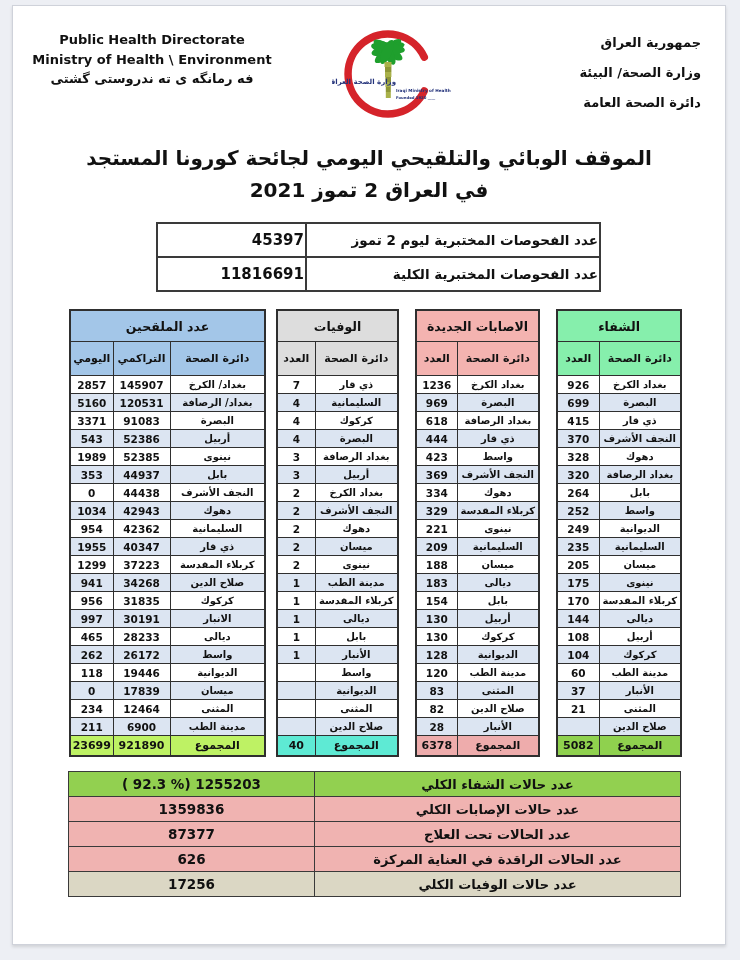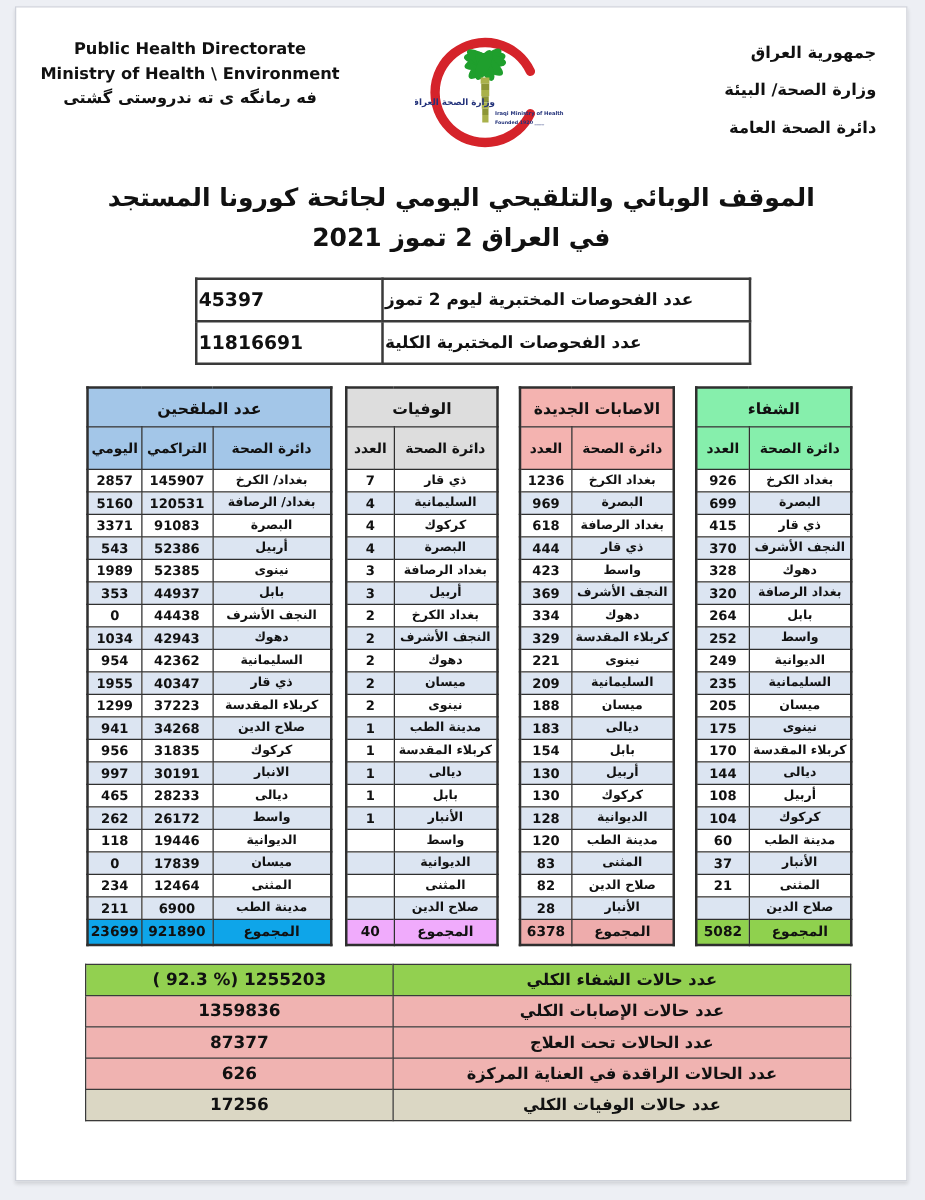--- a/index.html
+++ b/index.html
@@ -22,21 +22,21 @@
   .hdr-en .kurdish{direction:rtl;font-size:13px;}
   .hdr-ar{width:165px;direction:rtl;text-align:right;font-weight:bold;font-size:13px;line-height:2.3;padding-top:6px;}
   .logo-wrap{width:175px;display:flex;justify-content:center;}
 
   
   .main-title{direction:rtl;text-align:center;font-weight:bold;font-size:20px;line-height:1.6;margin-top:12px;}
 
   
   table{border-collapse:collapse;table-layout:fixed;}
   .tests{margin:16px 0 0 143px;direction:rtl;}
-  .tests td{border:2px solid #3a3a3a;font-weight:bold;height:30px;text-align:left;vertical-align:middle;}
+  .tests td{border:2px solid #3a3a3a;font-weight:bold;height:30px;text-align:right;vertical-align:middle;}
   .tests .t-label{width:290px;font-size:13.5px;}
   .tests .t-value{width:145px;font-size:15px;direction:ltr;}
 
   
   .trow{display:flex;margin:17px 0 0 56px;align-items:flex-start;border-radius:12px;}
   .dtable{direction:rtl;font-weight:bold;}
   .dtable th,.dtable td{border:1px solid #2f2f2f;text-align:center;vertical-align:middle;padding:0;}
   .dtable{border:2px solid #2f2f2f;}
   .dtable .t-title th{height:30px;font-size:12.5px;}
   .dtable .t-cols th{height:33px;font-size:11px;}
@@ -46,22 +46,22 @@
   .dtable tfoot td{height:19px;font-size:11px;}
   .dtable tfoot td.c-num{direction:ltr;}
   .m-vacc{width:195px;margin-right:10px;}
   .m-death{width:121px;margin-right:16px;padding-left:21px;}
   .m-inf{width:123px;margin-right:16px;}
   .m-rec{width:124px;}
   .th-blue{background:#a3c6e8;}
   .th-grey{background:#dddddd;}
   .th-pink{background:#f4b3b0;}
   .th-green{background:#86efac;}
-  .tf-blue{background:#0ea5e9;}
-  .tf-grey{background:#f0abfc;}
+  .tf-blue{background:#bef264;}
+  .tf-grey{background:#5eead4;}
   .tf-pink{background:#eeacac;}
   .tf-green{background:#8fd14e;}
 
   
   .summary{margin:14px 0 0 55px;direction:rtl;}
   .summary td{border:1.5px solid #3a3a3a;font-weight:bold;height:22px;text-align:center;vertical-align:middle;}
   .summary .s-label{width:363px;font-size:13px;}
   .summary .s-value{width:243px;font-size:13.5px;direction:ltr;}
   .row-green{background:#92d050;}
   .row-pink{background:#f0b3b1;}

